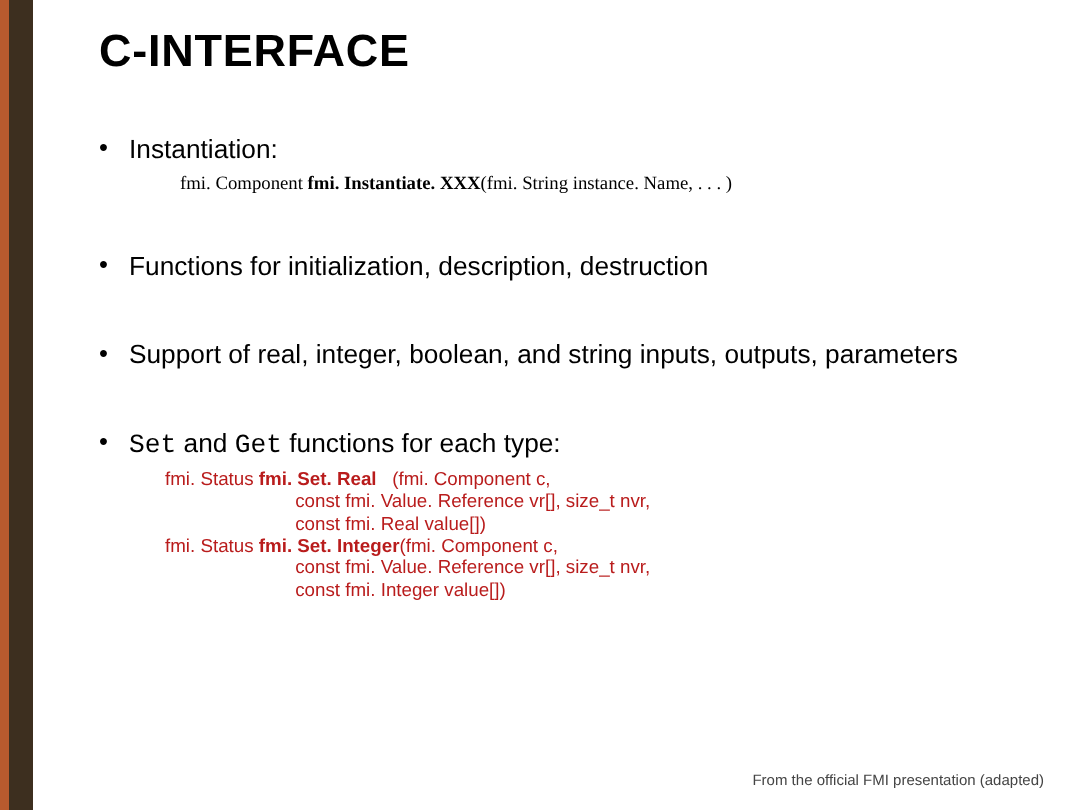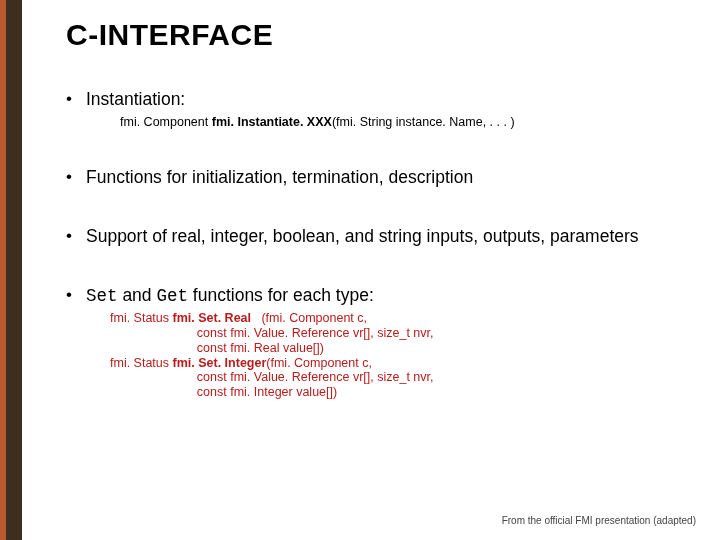--- a/index.html
+++ b/index.html
@@ -43,21 +43,21 @@
     margin-top: 36px;
   }
   ul.top > li::before {
     content: "•";
     position: absolute;
     left: 0;
     top: 0;
     font-size: 17px;
   }
   .code-line {
-    font-family: Liberation Sans, sans-serif;
+    font-family: Liberation Serif, serif;
     font-size: 12.5px;
     margin: 3px 0 8px 34px;
     white-space: pre;
     color: #000;
   }
   .code-block {
     font-family: Liberation Sans, sans-serif;
     font-size: 12.5px;
     margin: 4px 0 6px 24px;
     white-space: pre;
@@ -102,21 +102,21 @@
   <h1>C-INTERFACE</h1>
 
   <ul class="top">
 
     <li>
       <span>Instantiation:</span>
       <div class="code-line">fmi. Component <span class="b">fmi. Instantiate. XXX</span>(fmi. String instance. Name, . . . )</div>
     </li>
 
 
-    <li>Functions for initialization, termination, description</li>
+    <li>Functions for initialization, description, destruction</li>
 
     <li>Support of real, integer, boolean, and string inputs, outputs, parameters</li>
 
     <li>
       <span class="mono">Set</span><span> and </span><span class="mono">Get</span><span> functions for each type:</span>
       <div class="code-block" id="codeblock2">fmi. Status <span class="b">fmi. Set. Real</span>   (fmi. Component c,
                          const fmi. Value. Reference vr[], size_t nvr,
                          const fmi. Real value[])
 fmi. Status <span class="b">fmi. Set. Integer</span>(fmi. Component c,
                          const fmi. Value. Reference vr[], size_t nvr,

